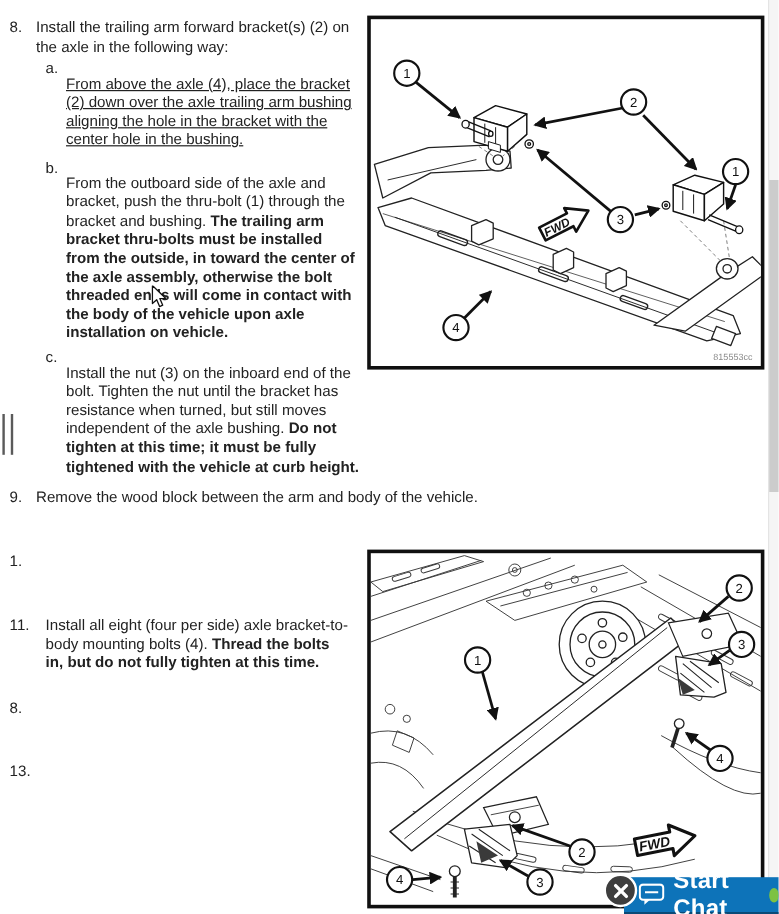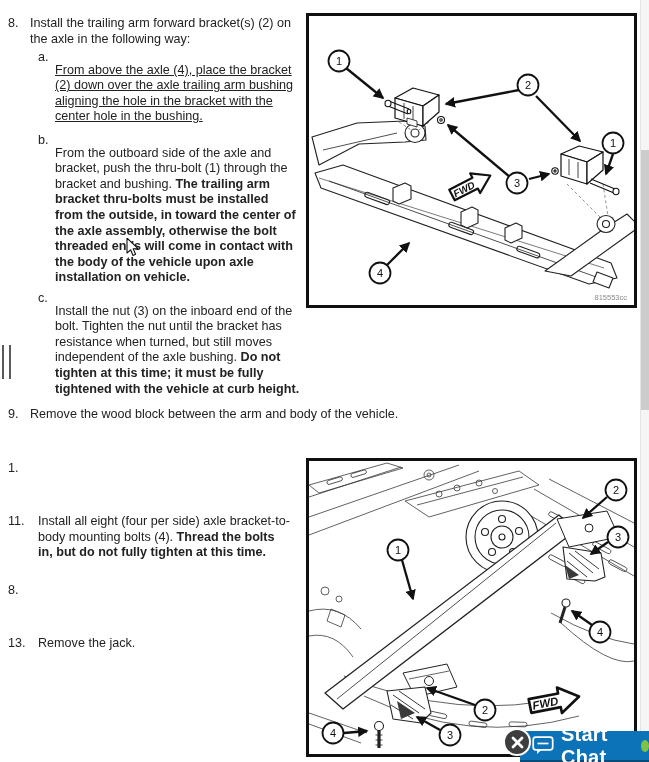--- a/index.html
+++ b/index.html
@@ -79,21 +79,20 @@
     <span class="num wide">11.</span>
     <p class="body" style="width:252px;"><span>Install all eight (four per side) axle bracket-to-body mounting bolts (4). </span><span class="b">Thread the bolts in, but do not fully tighten at this time.</span></p>
   </div>
 
   <div class="step" style="top:583px;">
     <span class="num wide">8.</span>
   </div>
 
   <div class="step" style="top:636px;">
     <span class="num wide">13.</span>
-    <p class="body" style="width:258px;">Remove the jack.</p>
   </div>
 
   <div class="changebar"></div>
 
   <div class="figure" style="left:306px;top:13px;width:331px;height:295px;">
     <svg viewBox="0 0 325 289" width="325" height="289">
       <defs>
         <marker id="ahA" viewBox="0 0 10 10" refX="8.5" refY="5" markerWidth="4.6" markerHeight="4.6" orient="auto">
           <path d="M0,0 L10,5 L0,10 Z" fill="#111"></path>
         </marker>

